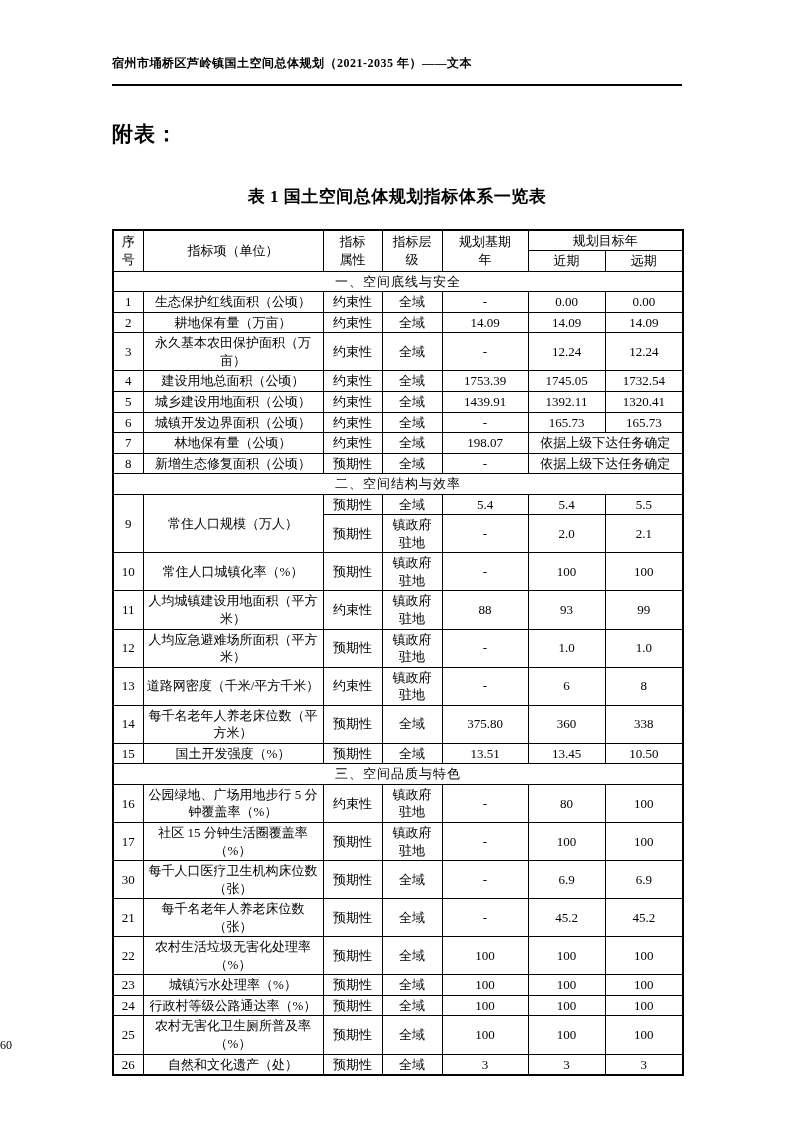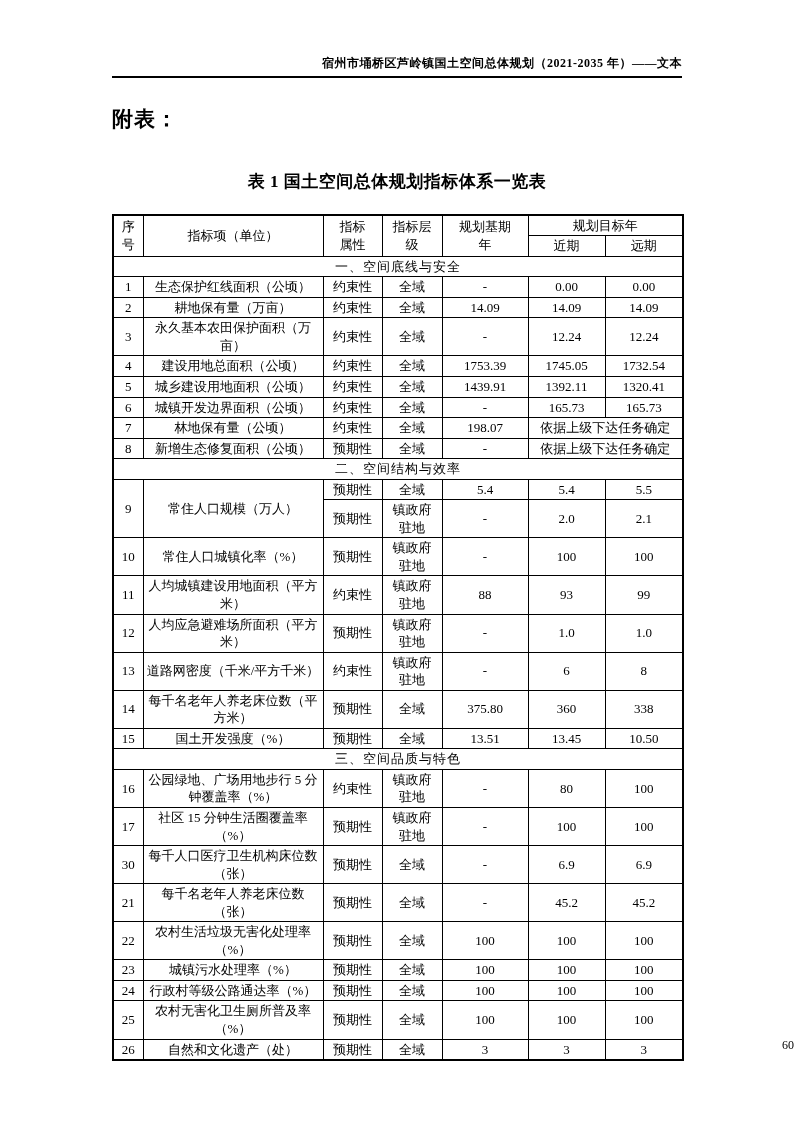--- a/index.html
+++ b/index.html
@@ -13,30 +13,30 @@
     position: relative;
     width: 794px;
     height: 1123px;
     background: #ffffff;
     overflow: hidden;
   }
   .content {
     padding: 56px 112px 0 112px;
   }
   .running-header {
-    text-align: right;
+    text-align: left;
     font-weight: bold;
     font-size: 12px;
     line-height: 1.3;
-    padding-bottom: 4px;
+    padding-bottom: 12px;
     border-bottom: 2px solid #000000;
     letter-spacing: 0.5px;
   }
   .appendix-heading {
-    margin-top: 27px;
+    margin-top: 34px;
     font-size: 21px;
     font-weight: bold;
     letter-spacing: 1px;
   }
   .table-title {
     margin-top: 37px;
     text-align: center;
     font-size: 17px;
     font-weight: bold;
     letter-spacing: 0.5px;
@@ -61,21 +61,21 @@
   }
   .indicator-table td.section-cell {
     letter-spacing: 1px;
     margin-top: 27px;
   }
   .page-number {
     position: absolute;
     bottom: 70px;
     left: 0;
     width: 100%;
-    text-align: right;
+    text-align: left;
     font-size: 12px;
   }
 </style>
 </head>
 <body>
 
 <div class="page">
   <div class="content">
     <div class="running-header">宿州市埇桥区芦岭镇国土空间总体规划（2021-2035 年）——文本</div>
 

